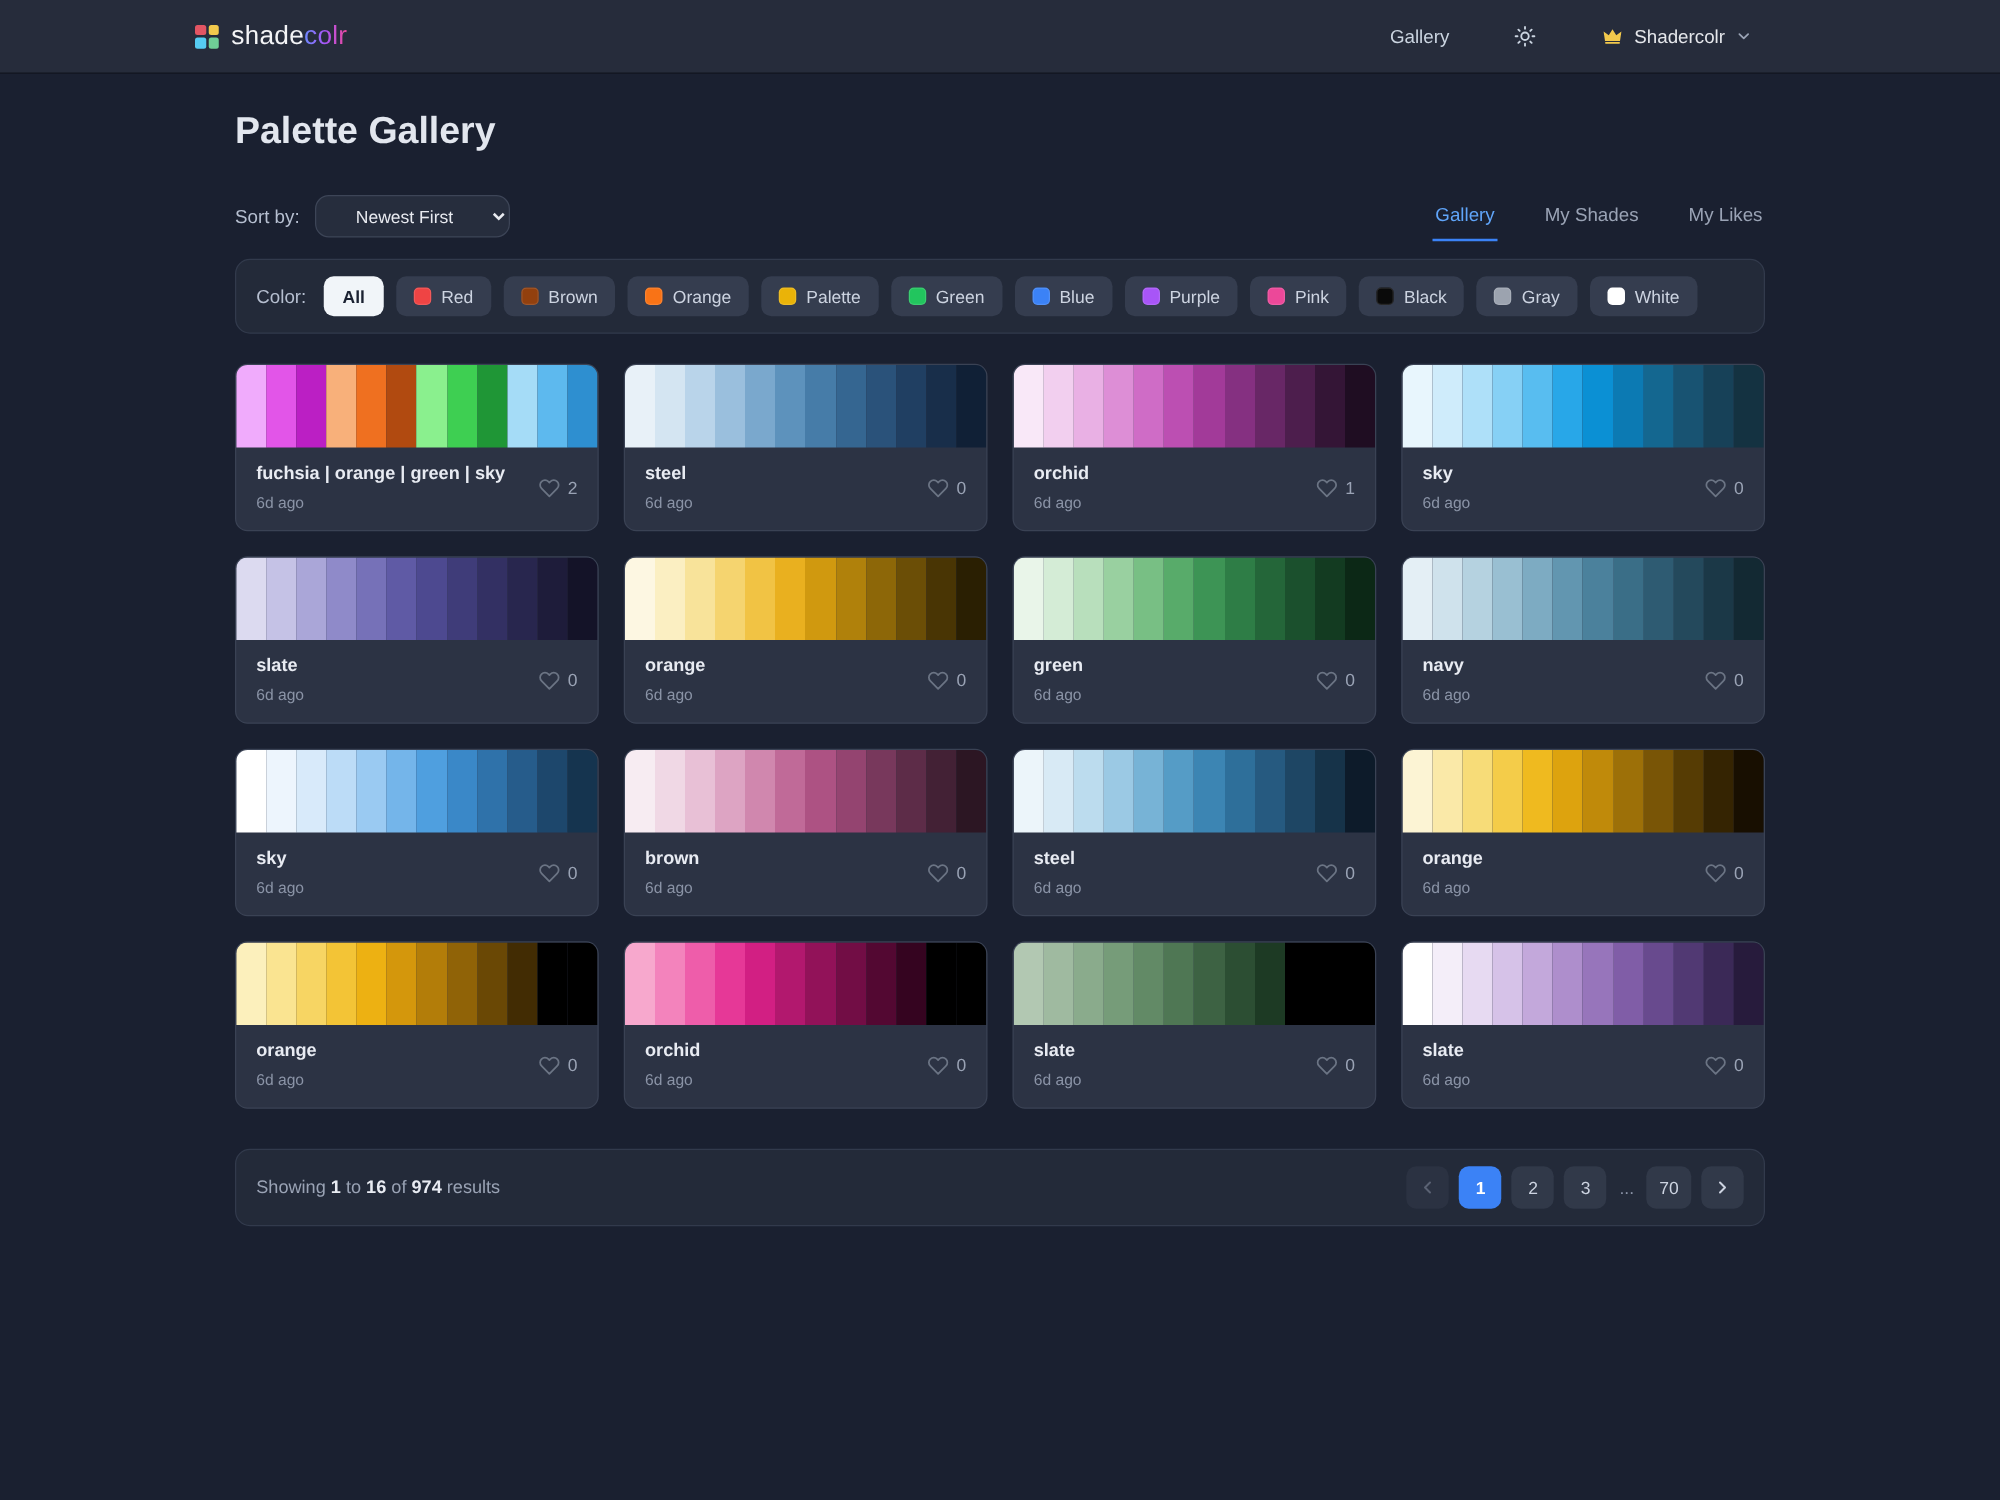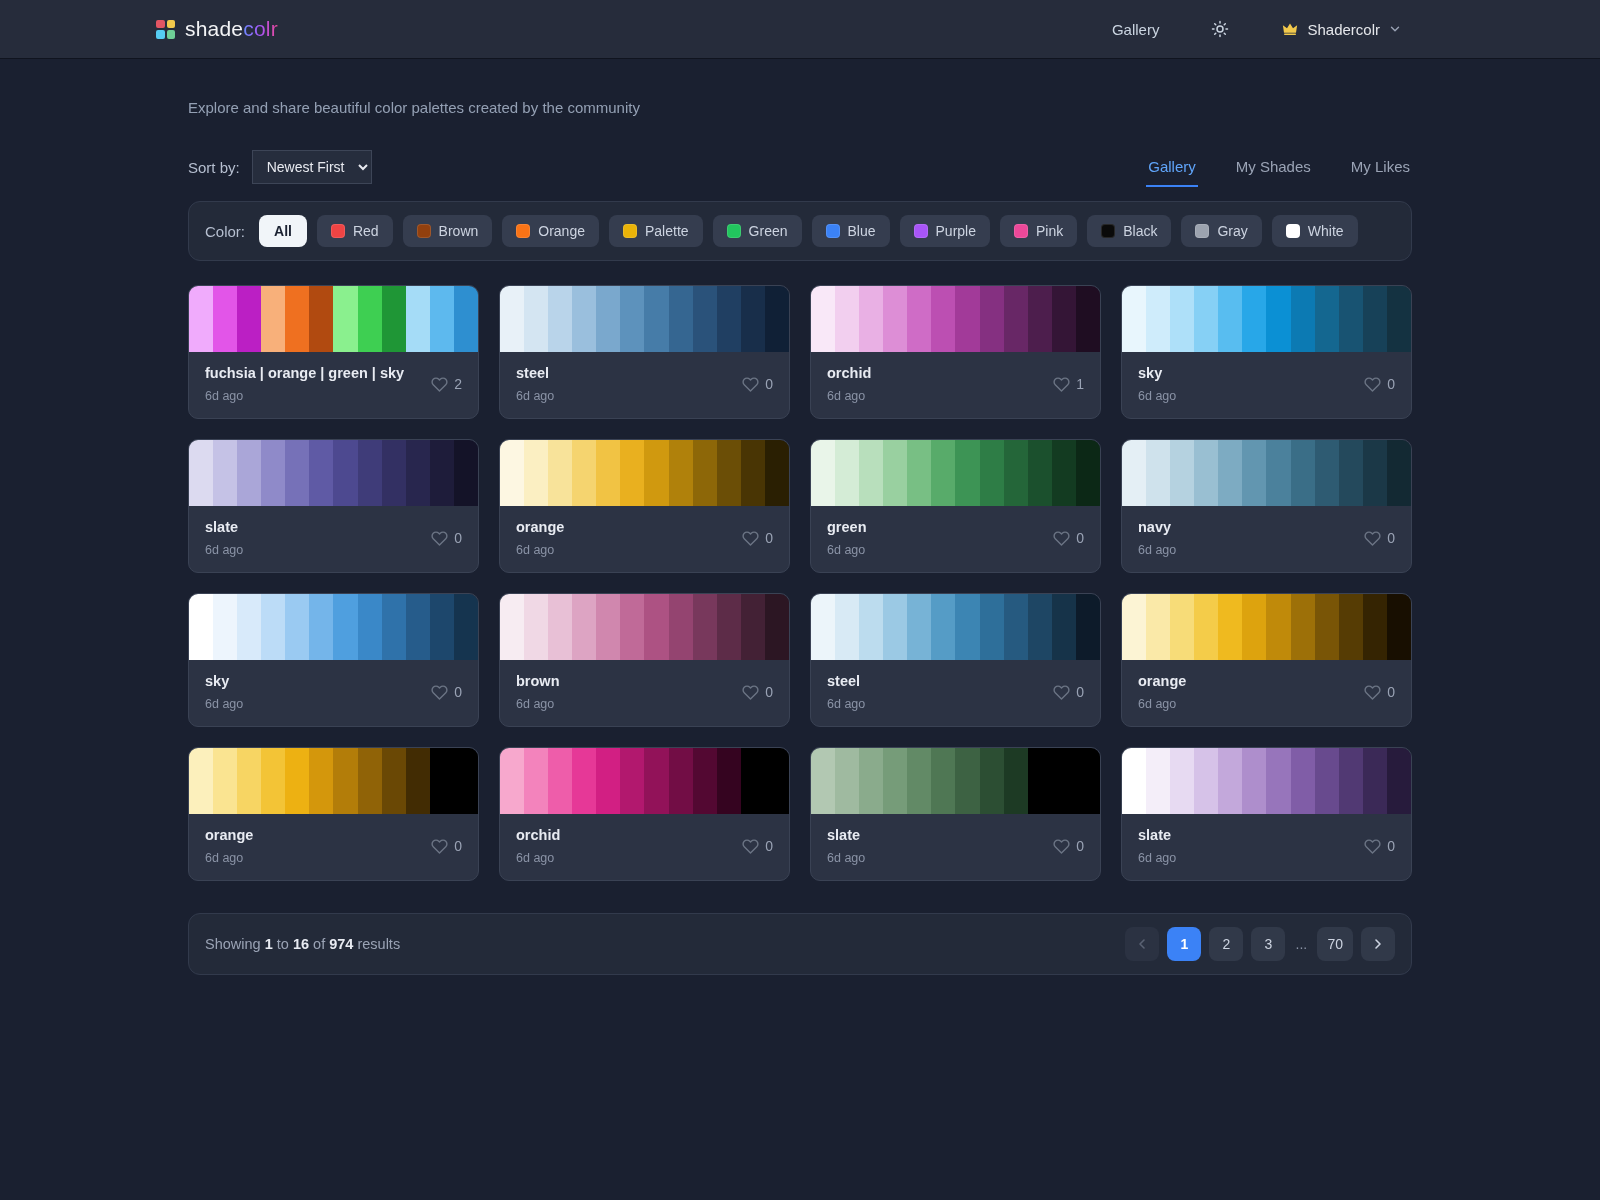--- a/index.html
+++ b/index.html
@@ -50,23 +50,23 @@
   .page-subtitle { margin-top: 11px; font-size: 15px; color: #94a0b4; }
 
   .controls-row {
     margin-top: 34px;
     display: flex; align-items: flex-start; justify-content: space-between;
   }
   .sort-group { display: flex; align-items: center; gap: 12px; }
   .sort-label { font-size: 15px; color: #b6bfd0; }
   .sort-select {
     background: #262d3d; color: #e8eaf0;
-    border: 1px solid #3d4557; border-radius: 0;
+    border: 1px solid #3d4557; border-radius: 11px;
     font-size: 14px; font-family: "Liberation Sans", sans-serif;
-    padding: 7px 10px; cursor: pointer;
+    padding: 7px 28px; cursor: pointer;
   }
   .tabs { display: flex; gap: 36px; }
   .tab {
     background: none; border: none; cursor: pointer;
     color: #9aa3b5; font-size: 15px; padding: 8px 2px 10px;
     border-bottom: 2px solid transparent;
   }
   .tab.active { color: #60a5fa; border-bottom-color: #3b82f6; }
 
   
@@ -175,21 +175,21 @@
       </svg>
       <span>Shadercolr</span>
       <svg class="chev" width="14" height="14" viewBox="0 0 24 24" fill="none" stroke="currentColor" stroke-width="2.4" stroke-linecap="round" stroke-linejoin="round">
         <path d="M6 9l6 6 6-6"></path>
       </svg>
     </button>
   </div>
 </header>
 
 <main class="container">
-  <p class="page-subtitle">Explore and share beautiful color palettes created by the community</p>
+  <h1 class="page-title">Palette Gallery</h1>
 
   <div class="controls-row">
     <div class="sort-group">
       <span class="sort-label">Sort by:</span>
       <select class="sort-select">
         <option>Newest First</option>
       </select>
     </div>
     <nav class="tabs">
         <button class="tab active">Gallery</button>

